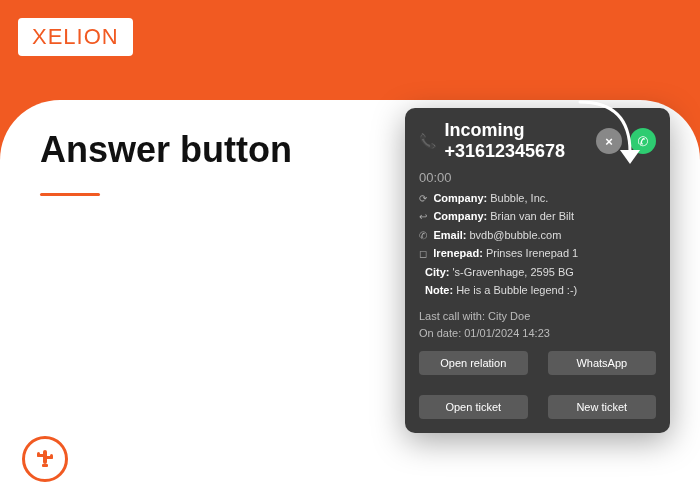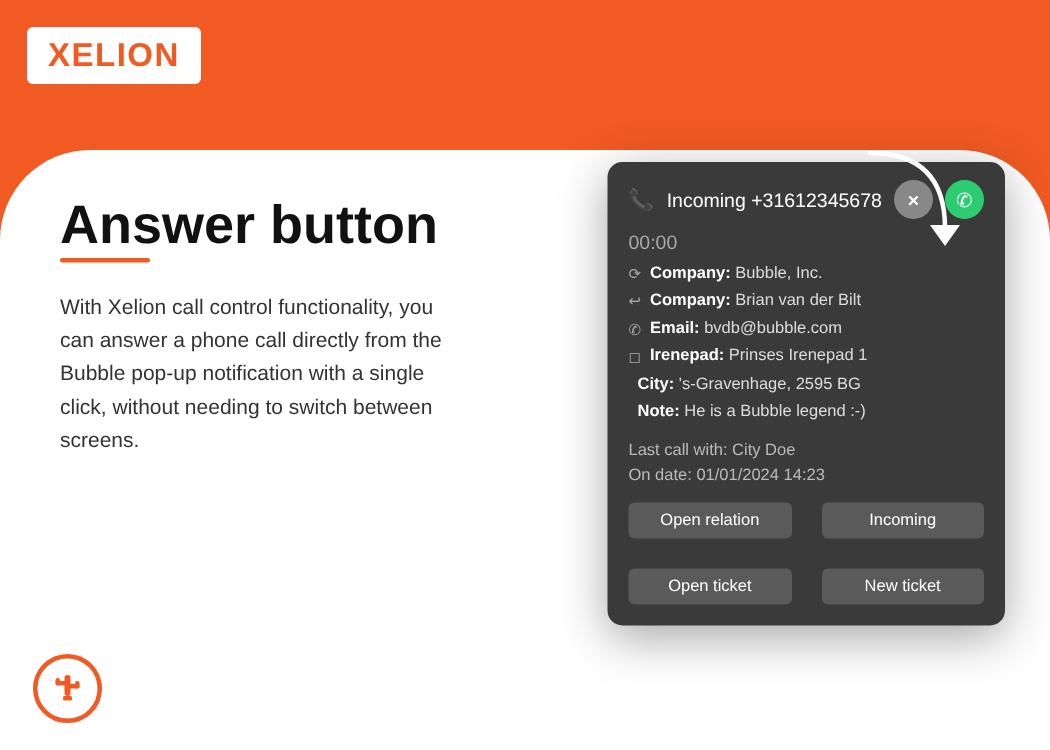--- a/index.html
+++ b/index.html
@@ -43,40 +43,40 @@
     }
 
     .logo-box {
       background: #fff;
       padding: 6px 14px;
       border-radius: 4px;
     }
 
     .logo-text {
       font-size: 22px;
-      font-weight: 700;
+      font-weight: 400;
       color: #F15A22;
       letter-spacing: 1px;
     }
 
     
     .left-content {
       position: absolute;
       left: 40px;
       top: 130px;
       z-index: 10;
       max-width: 270px;
     }
 
     .main-title {
       font-size: 36px;
       font-weight: 900;
       color: #111;
       line-height: 1.1;
-      margin-bottom: 2px;
+      margin-bottom: 23px;
     }
 
     .title-underline {
       width: 60px;
       height: 3px;
       background: #F15A22;
       margin-bottom: 18px;
       border-radius: 2px;
     }
 
@@ -112,22 +112,22 @@
       gap: 8px;
     }
 
     .phone-icon {
       color: #ccc;
       font-size: 14px;
     }
 
     .caller-number {
       color: #fff;
-      font-size: 13px;
-      font-weight: 400;
+      font-size: 18px;
+      font-weight: 700;
     }
 
     .popup-controls {
       display: flex;
       align-items: center;
       gap: 8px;
     }
 
     .btn-close {
       width: 26px;
@@ -248,21 +248,20 @@
 
 <div class="logo-area">
   <div class="logo-box">
     <span class="logo-text">XELION</span>
   </div>
 </div>
 
 <div class="left-content">
   <h1 class="main-title">Answer button</h1>
   <div class="title-underline"></div>
-  <p class="description">With Xelion call control functionality, you can answer a phone call directly from the Bubble pop-up notification with a single click, without needing to switch between screens.</p>
 </div>
 
 <div class="arrow-svg">
   <svg width="80" height="80" viewBox="0 0 80 80" fill="none" xmlns="http://www.w3.org/2000/svg">
     <path d="M 10 10 Q 60 10 60 60" stroke="white" stroke-width="3" fill="none" stroke-linecap="round"></path>
     <polygon points="50,58 70,58 60,72" fill="white"></polygon>
   </svg>
 </div>
 
 <div class="notification-popup">
@@ -311,21 +310,21 @@
     </div>
   </div>
 
   <div class="last-call-info">
     <div>Last call with: City Doe</div>
     <div>On date: 01/01/2024 14:23</div>
   </div>
 
   <div class="popup-buttons">
     <button class="popup-btn">Open relation</button>
-    <button class="popup-btn">Incoming</button>
+    <button class="popup-btn">WhatsApp</button>
     <button class="popup-btn">Open ticket</button>
     <button class="popup-btn">New ticket</button>
   </div>
 </div>
 
 <div class="cactus-icon">
   <svg width="26" height="26" viewBox="0 0 26 26" fill="none" xmlns="http://www.w3.org/2000/svg">
 
     <rect x="11" y="4" width="4" height="14" rx="2" fill="#F15A22"></rect>
     <rect x="5" y="8" width="8" height="3" rx="1.5" fill="#F15A22"></rect>

